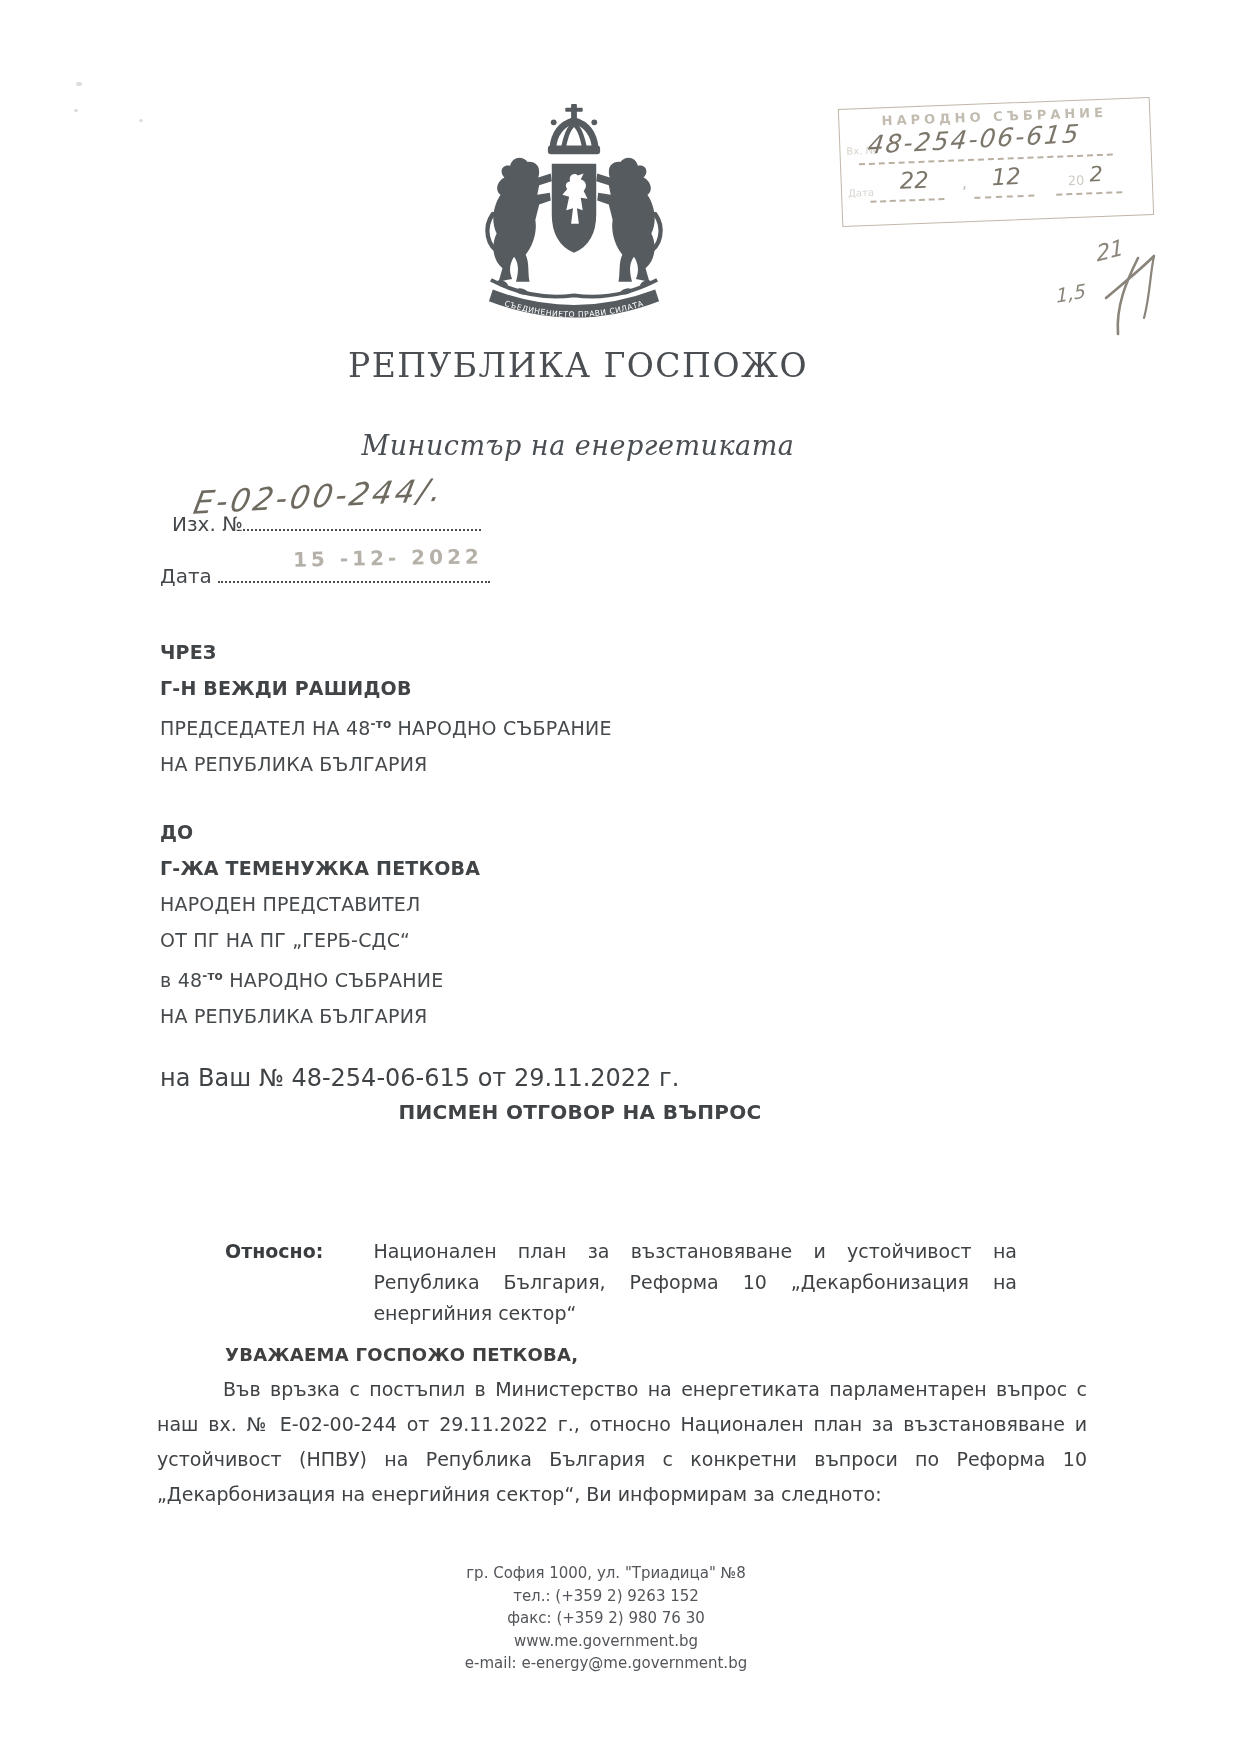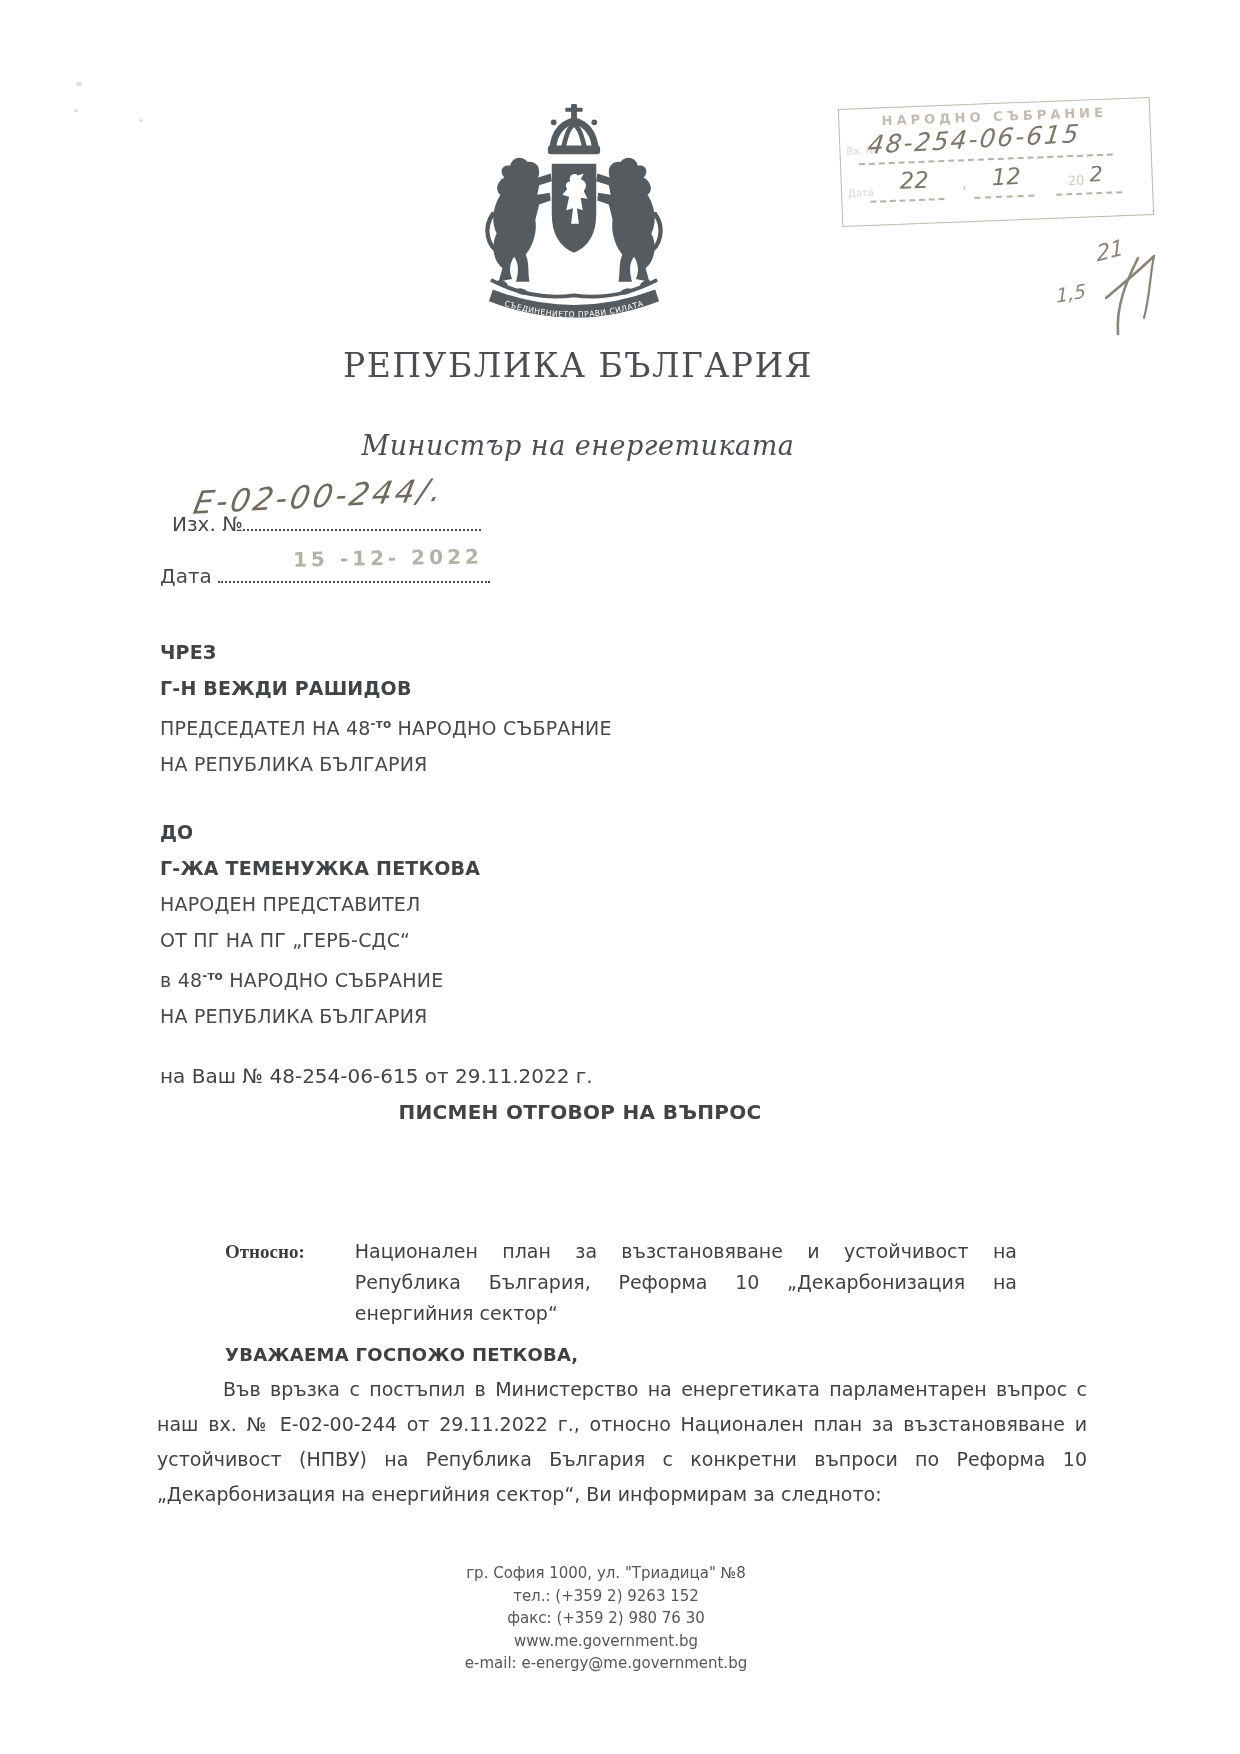--- a/index.html
+++ b/index.html
@@ -59,24 +59,24 @@
     letter-spacing:4px; color:#b5b1a9; transform:rotate(-1deg);
   }
   .data-line { position:absolute; left:160px; top:564px; font-size:20px; color:#46494c; }
   
   .addr-block { position:absolute; left:160px; font-size:19px; line-height:36px; letter-spacing:.2px; color:#464a4d; }
   .addr-block .b { font-weight:700; color:#404447; }
   .sup { vertical-align:super; font-size:12px;font-weight:bold; }
   .via-block { top:634px; }
   .to-block  { top:814px; }
   
-  .ref-line  { position:absolute; left:160px; top:1064px; font-size:20px; color:#404447; }
+  .ref-line  { position:absolute; left:160px; top:1064px; font-size:24px; color:#404447; }
   .doc-title { position:absolute; left:160px; top:1100px; width:840px; text-align:center; font-size:20px; font-weight:700; color:#404447; letter-spacing:.3px; }
   .subject   { position:absolute; left:225px; top:1236px; width:792px; display:flex; font-size:19px; line-height:31px; color:#3f4245; }
-  .subject .label { font-weight:700; white-space:nowrap; margin-right:14px; color:#3a3d40;font-family:Liberation Serif, serif; }
+  .subject .label { font-weight:700; white-space:nowrap; margin-right:14px; color:#3a3d40; }
   .subject .text  { flex:1; text-align:justify;margin-left:36px; }
   .salutation { position:absolute; left:225px; top:1344px; font-size:18px; font-weight:700; letter-spacing:.3px; color:#404040; }
   .body-par {
     position:absolute; left:157px; top:1372px; width:930px;
     font-size:19px; line-height:35px; text-align:justify; text-indent:66px;
     color:#3f4245;
   }
   
   .footer {
     position:absolute; left:0; top:1562px; width:1212px; text-align:center;
@@ -157,21 +157,21 @@
   </div>
 
   <div class="mark-top">21</div>
   <div class="mark-bottom">1,5</div>
   <svg class="flourish" viewBox="0 0 72 88">
     <path d="M46 6 C34 30 24 54 26 82" fill="none" stroke="#8a847a" stroke-width="2.6" stroke-linecap="round"></path>
     <path d="M14 46 C28 34 48 18 62 4" fill="none" stroke="#8a847a" stroke-width="2.6" stroke-linecap="round"></path>
     <path d="M62 4 C58 22 58 44 52 66" fill="none" stroke="#8a847a" stroke-width="2.2" stroke-linecap="round"></path>
   </svg>
 
-  <div class="country-title">РЕПУБЛИКА БЪЛГАРИЯ</div>
+  <div class="country-title">РЕПУБЛИКА ГОСПОЖО</div>
   <div class="ministry-subtitle">Министър на енергетиката</div>
 
   <div class="izh-line">
     <span>Изх. №</span><span class="dotted" style="width:238px;"></span>
   </div>
   <div class="izh-hand">Е-02-00-244/.</div>
   <div class="date-imprint">15 -12- 2022</div>
   <div class="data-line">
     <span>Дата</span>&nbsp;<span class="dotted" style="width:272px;"></span>
   </div>

